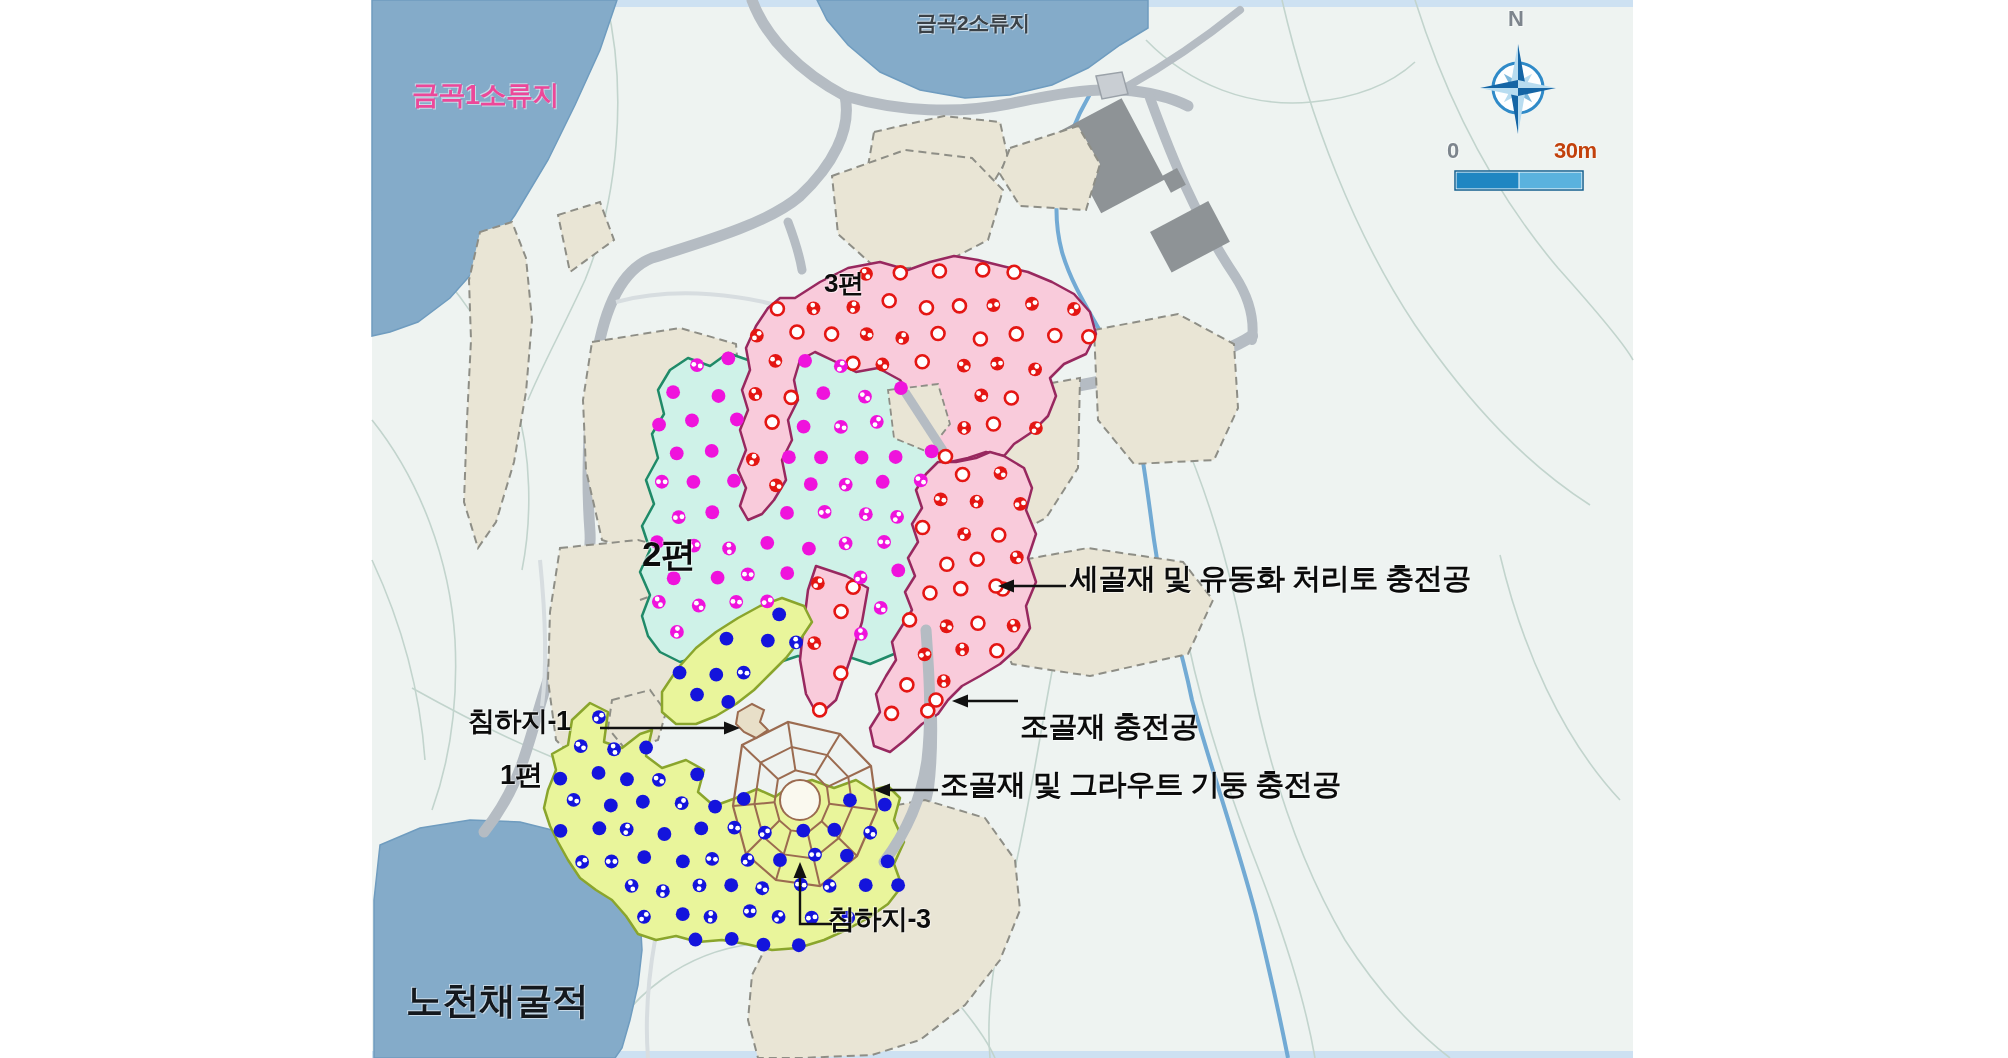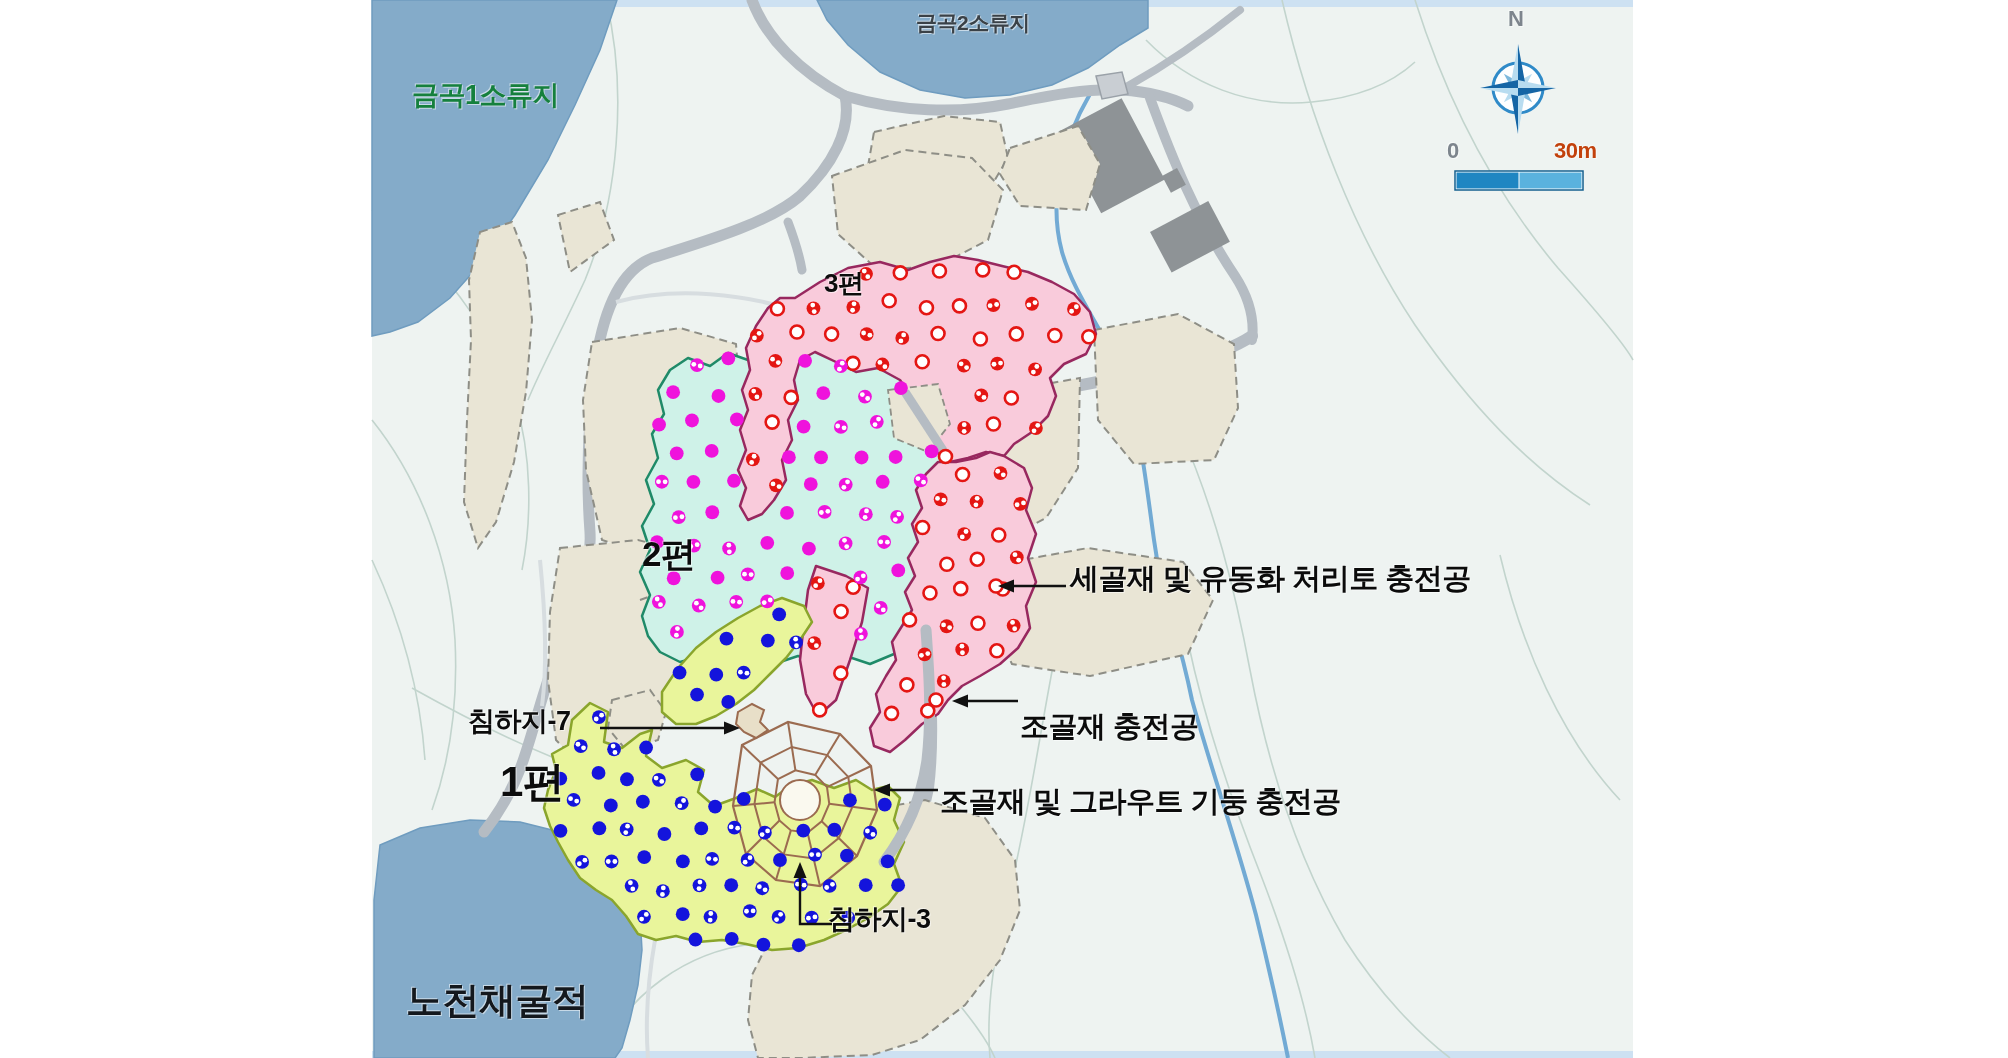--- a/index.html
+++ b/index.html
@@ -505,28 +505,28 @@
         <polygon points="1480,88 1518,80 1518,88" fill="#1565a5"></polygon>
         <polygon points="1480,88 1518,96 1518,88" fill="#b8dcf0"></polygon>
       </g>
       <g>
         <rect x="1455" y="171" width="128" height="19" fill="#ffffff" stroke="#14608f" stroke-width="1.5"></rect>
         <rect x="1456.5" y="172.5" width="62" height="16" fill="#1f86c2"></rect>
         <rect x="1519.5" y="172.5" width="62" height="16" fill="#5ab2de"></rect>
       </g>
     </svg>
   <div id="labels">
-      <div class="lbl" style="left: 412px; top: 82px; font-size: 27px; color: #15803d;">금곡1소류지</div>
+      <div class="lbl" style="left: 412px; top: 82px; font-size: 27px; color: #ec4899;">금곡1소류지</div>
       <div class="lbl" style="left: 916px; top: 12px; font-size: 21px; color: rgb(58, 65, 71);">금곡2소류지</div>
       <div class="lbl" style="left: 824px; top: 270px; font-size: 26px; color: rgb(12, 12, 12);">3편</div>
       <div class="lbl" style="left: 642px; top: 504px; font-size: 35px; color: rgb(12, 12, 12); margin-top: 32px;">2편</div>
-      <div class="lbl" style="left: 500px; top: 761px; font-size: 42px; color: rgb(12, 12, 12);">1편</div>
-      <div class="lbl" style="left: 468px; top: 708px; font-size: 27px; color: rgb(12, 12, 12);">침하지-7</div>
+      <div class="lbl" style="left: 500px; top: 761px; font-size: 28px; color: rgb(12, 12, 12);">1편</div>
+      <div class="lbl" style="left: 468px; top: 708px; font-size: 27px; color: rgb(12, 12, 12);">침하지-1</div>
       <div class="lbl" style="left: 828px; top: 906px; font-size: 27px; color: rgb(12, 12, 12);">침하지-3</div>
       <div class="lbl" style="left: 406px; top: 982px; font-size: 37px; color: rgb(20, 24, 29);">노천채굴적</div>
       <div class="lbl" style="left: 1070px; top: 564px; font-size: 29px; color: rgb(11, 11, 11);">세골재 및 유동화 처리토 충전공</div>
       <div class="lbl" style="left: 1020px; top: 712px; font-size: 29px; color: rgb(11, 11, 11);">조골재 충전공</div>
-      <div class="lbl" style="left: 940px; top: 770px; font-size: 29px; color: rgb(11, 11, 11); margin-top: 17px;">조골재 및 그라우트 기둥 충전공</div>
+      <div class="lbl" style="left: 940px; top: 770px; font-size: 29px; color: rgb(11, 11, 11);">조골재 및 그라우트 기둥 충전공</div>
       <div class="lbl" style="left: 1508px; top: 8px; font-size: 22px; color: rgb(125, 133, 141);">N</div>
       <div class="lbl" style="left: 1447px; top: 140px; font-size: 22px; color: rgb(125, 133, 141);">0</div>
       <div class="lbl" style="left: 1554px; top: 140px; font-size: 22px; color: #c2410c;">30m</div>
     </div>
 </div>
 
 </body></html>

